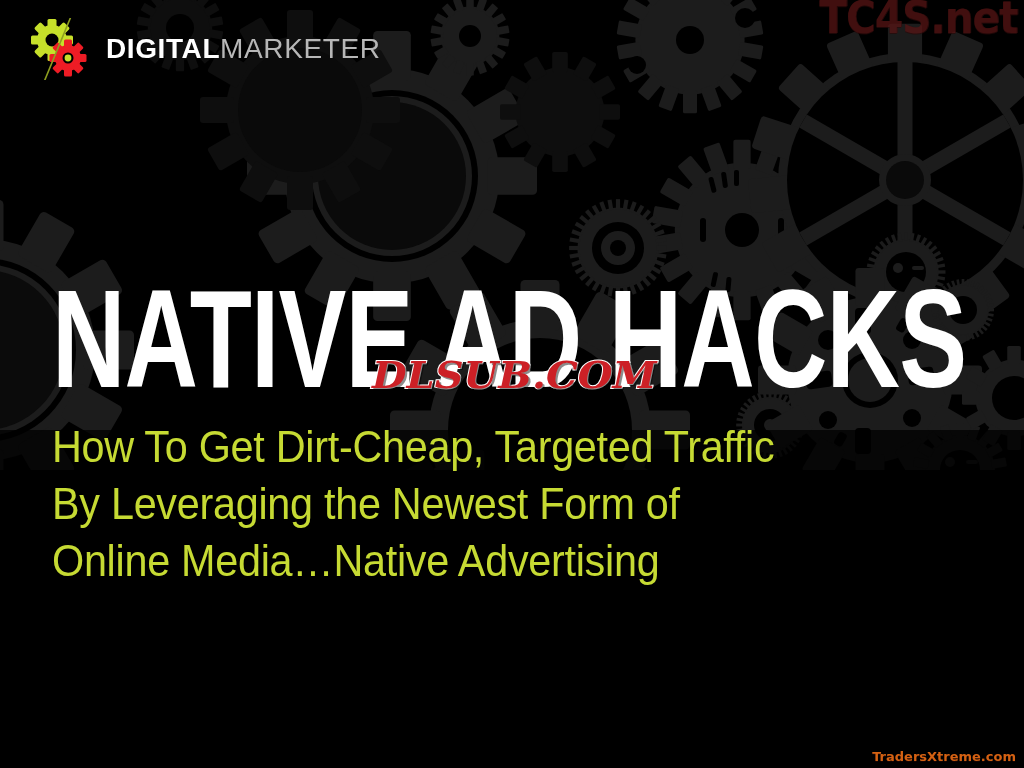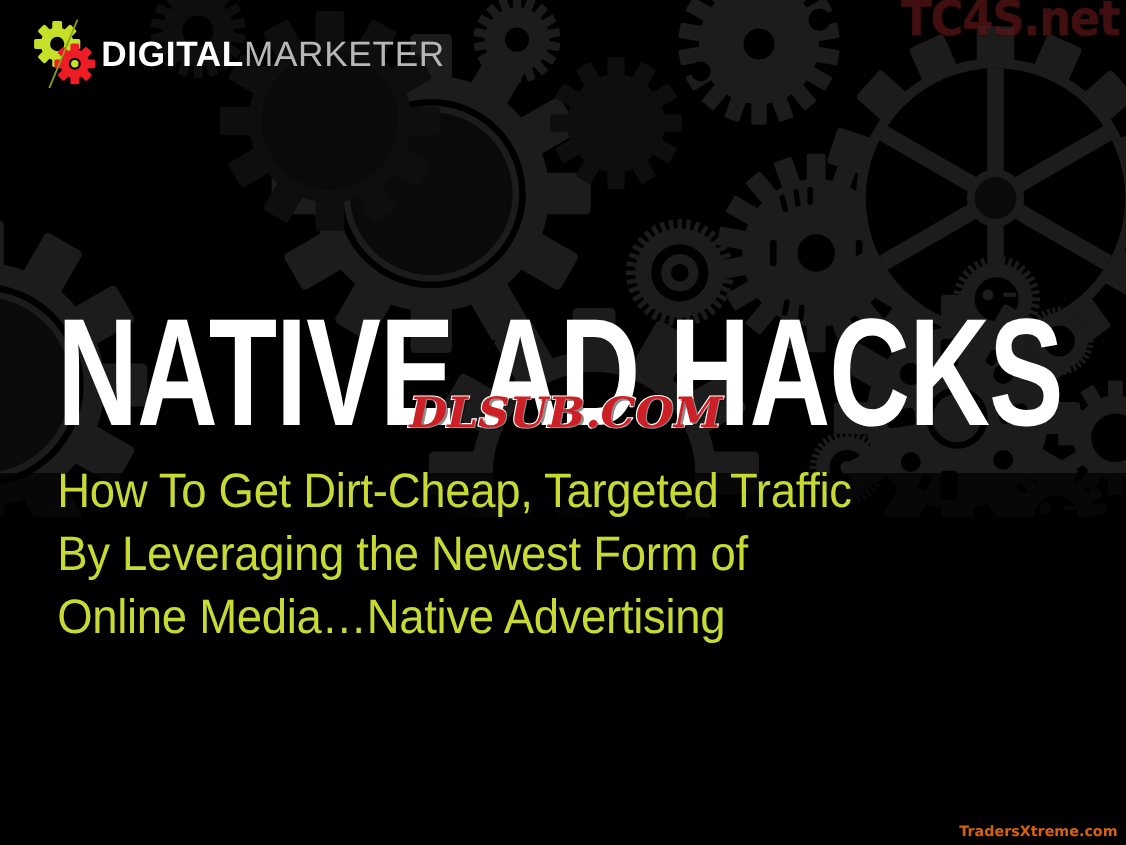--- a/index.html
+++ b/index.html
@@ -30,24 +30,24 @@
     display:flex;
     align-items:center;
     height:62px;
   }
   #brandmark{
     position:relative;
     width:62px; height:62px;
     flex:0 0 62px;
   }
   #brandtext{
-    font-size:32px;
+    font-size:28px;
     letter-spacing:.6px;
     line-height:1;
-    margin-left:2px;
+    margin-left:16px;
     white-space:nowrap;
   }
   #brandtext .bold{
     color:#ffffff;
     font-weight:bold;
   }
   #brandtext .thin{
     color:#b7b7b7;
     font-weight:normal;
   }

